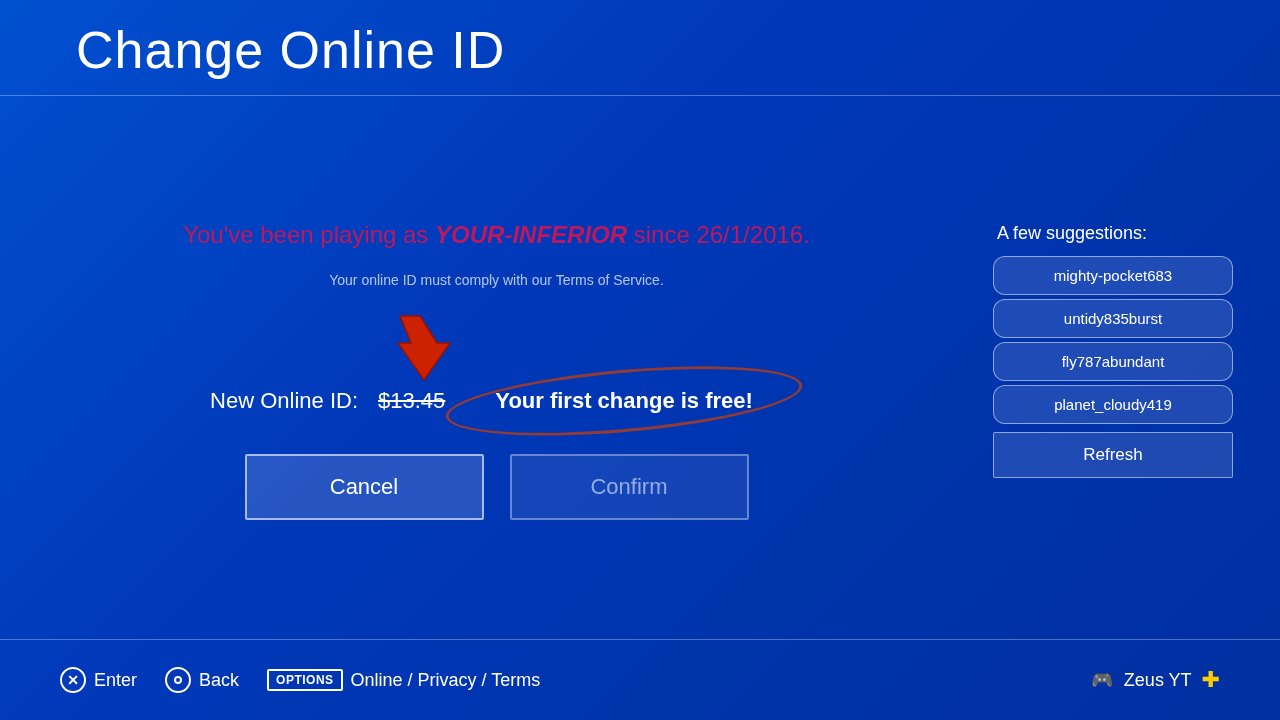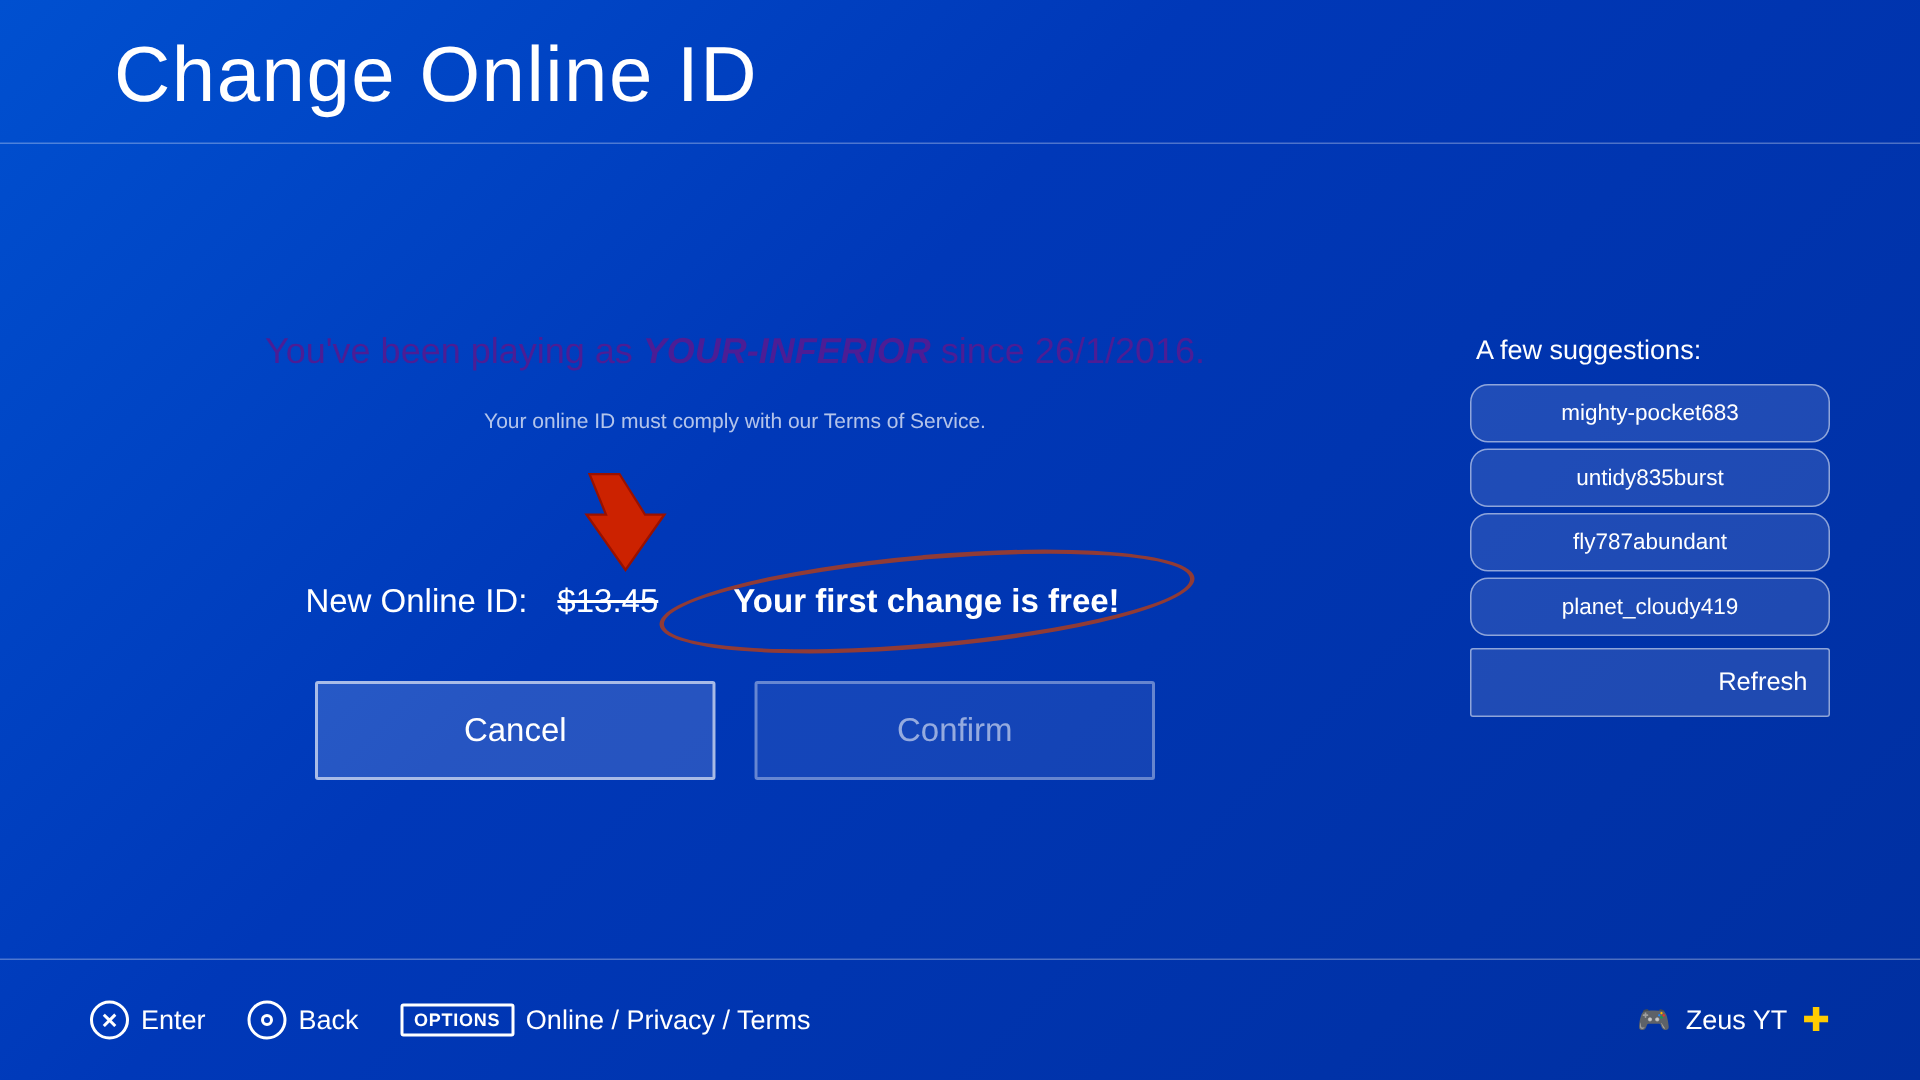--- a/index.html
+++ b/index.html
@@ -59,21 +59,21 @@
       display: flex;
       flex-direction: column;
       align-items: center;
       flex: 1;
       padding: 0 40px;
       margin-top: -20px;
     }
 
     .playing-as-text {
       font-size: 24px;
-      color: #4c1d95;
+      color: #be185d;
       margin-bottom: 23px;
       text-align: right;
     }
 
     .playing-as-text em {
       font-style: italic;
       font-weight: bold;
     }
 
     .input-wrapper {
@@ -145,21 +145,21 @@
       position: absolute;
       inset: -8px -20px;
       border: 3px solid rgba(160, 60, 40, 0.9);
       border-radius: 50%;
       transform: rotate(-5deg);
     }
 
     .buttons-row {
       display: flex;
       gap: 26px;
-      width: 560px;
+      width: 504px;
     }
 
     .btn-cancel {
       flex: 1;
       padding: 18px;
       background: rgba(255,255,255,0.15);
       border: 2px solid rgba(255,255,255,0.6);
       color: white;
       font-size: 22px;
       cursor: pointer;
@@ -173,21 +173,21 @@
       border: 2px solid rgba(255,255,255,0.35);
       color: rgba(255,255,255,0.55);
       font-size: 22px;
       cursor: pointer;
       border-radius: 2px;
     }
 
     
     .suggestions-panel {
       width: 240px;
-      margin-right: 60px;
+      margin-right: 47px;
       margin-top: -60px;
       flex-shrink: 0;
     }
 
     .suggestions-title {
       font-size: 18px;
       color: white;
       margin-bottom: 12px;
       text-align: left;
       padding-left: 4px;
@@ -209,21 +209,21 @@
     .btn-refresh {
       width: 100%;
       padding: 12px 14px;
       background: rgba(255,255,255,0.12);
       border: 1.5px solid rgba(255,255,255,0.5);
       color: white;
       font-size: 17px;
       margin-top: 4px;
       cursor: pointer;
       border-radius: 2px;
-      text-align: right;
+      text-align: center;
     }
 
     
     .bottom-nav {
       position: absolute;
       bottom: 0;
       left: 0;
       right: 0;
       height: 80px;
       display: flex;

